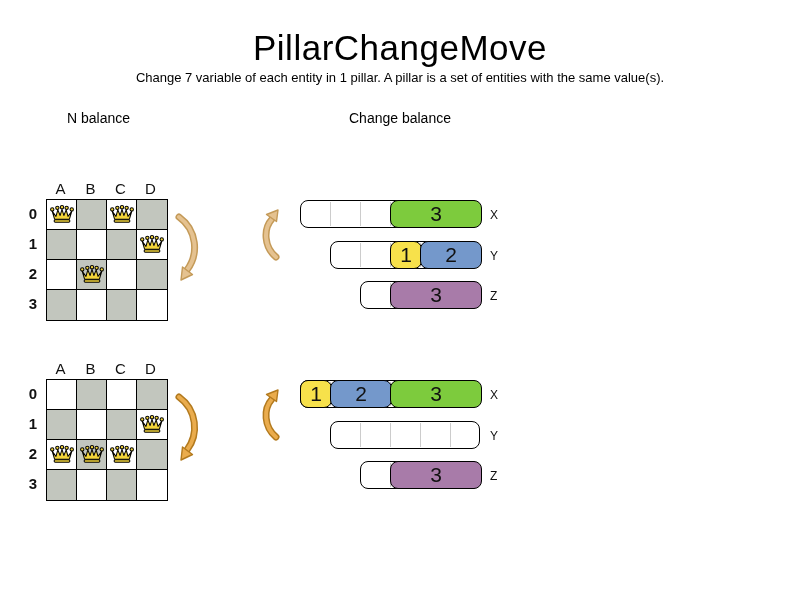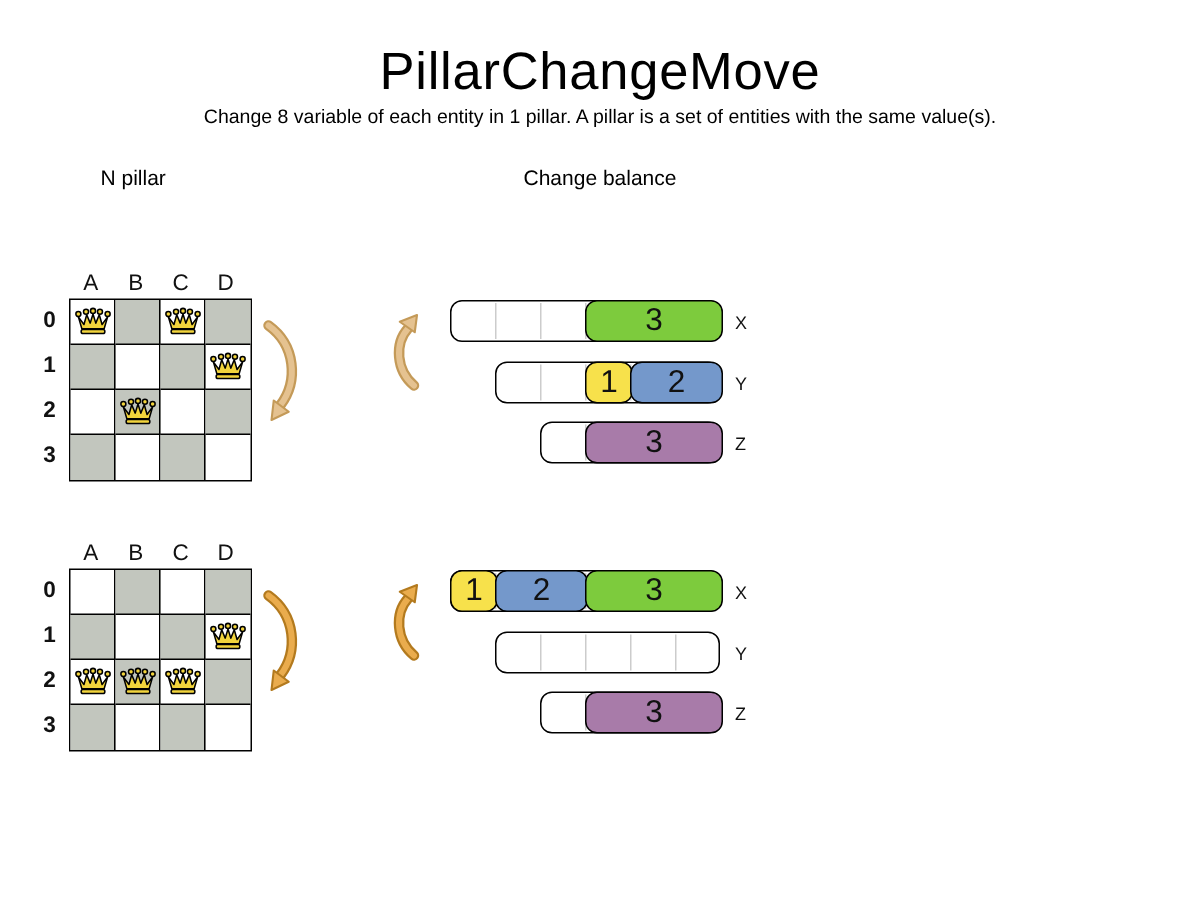--- a/index.html
+++ b/index.html
@@ -52,23 +52,23 @@
   .a-under { fill:none; stroke:var(--as); stroke-width:7; stroke-linecap:round; }
   .a-over  { fill:none; stroke:var(--af); stroke-width:4; stroke-linecap:round; }
   .a-head  { fill:var(--af); stroke:var(--as); stroke-width:1.4; stroke-linejoin:round; }
 </style>
 </head>
 <body>
 
 <div id="stage">
 
   <div class="title">PillarChangeMove</div>
-  <div class="subtitle">Change 8 variable of each entity in 1 pillar. A pillar is a set of entities with the same value(s).</div>
-
-  <div class="section-label" id="label-nqueens">N pillar</div>
+  <div class="subtitle">Change 7 variable of each entity in 1 pillar. A pillar is a set of entities with the same value(s).</div>
+
+  <div class="section-label" id="label-nqueens">N balance</div>
   <div class="section-label" id="label-cloud">Change balance</div>
 
   <svg class="arrow light" style="left:173px;top:212px" width="30" height="70" viewBox="0 0 30 70">
     <path class="a-under" d="M6,5 C24,18 26,42 14,58"></path>
     <path class="a-over" d="M6,5 C24,18 26,42 14,58"></path>
     <polygon class="a-head" points="8,68 19.5,62.5 9.5,55"></polygon>
   </svg>
   <svg class="arrow dark" style="left:173px;top:392px" width="30" height="70" viewBox="0 0 30 70">
     <path class="a-under" d="M6,5 C24,18 26,42 14,58"></path>
     <path class="a-over" d="M6,5 C24,18 26,42 14,58"></path>

